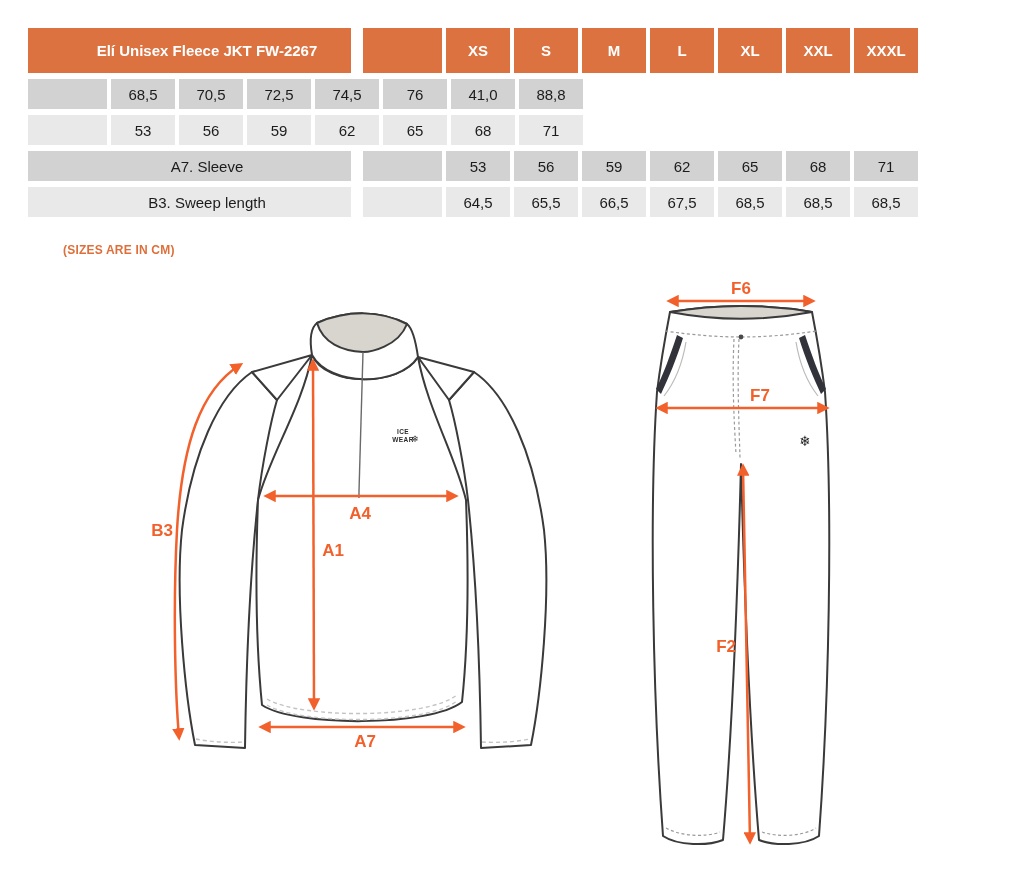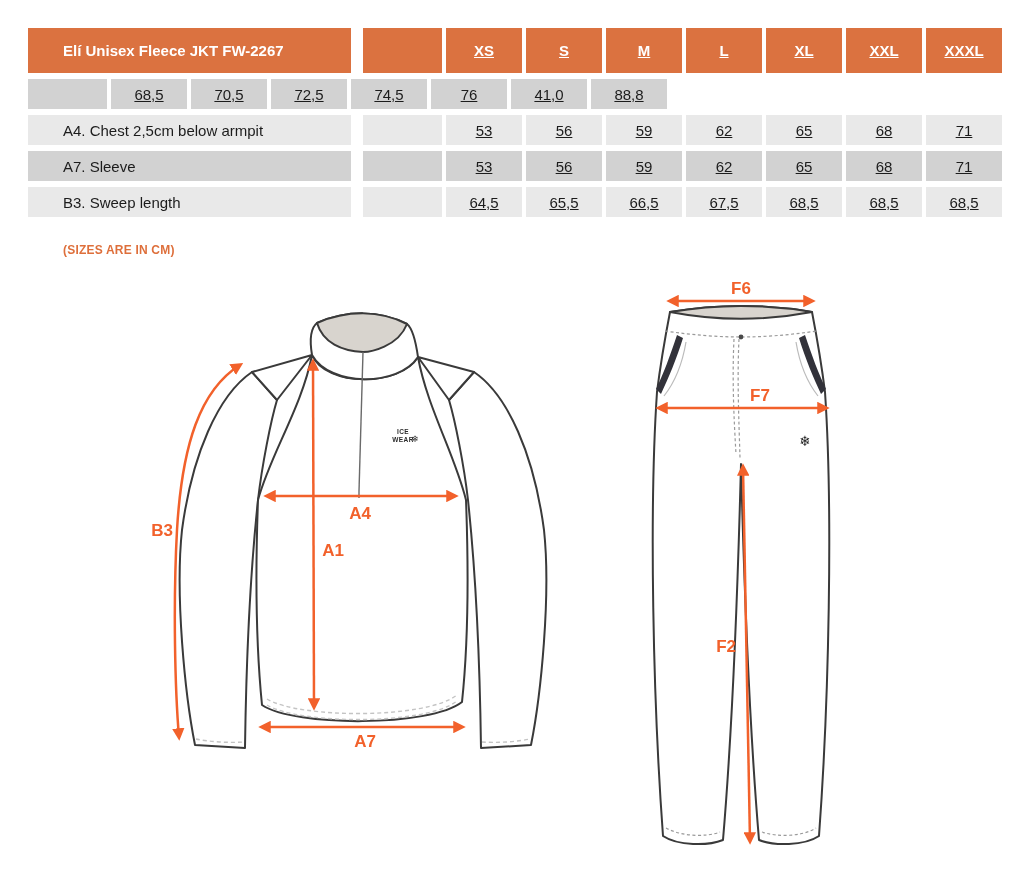--- a/index.html
+++ b/index.html
@@ -5,23 +5,23 @@
   html,body{margin:0;padding:0;background:#fff;}
   .page{position:relative;width:1033px;height:889px;background:#ffffff;
         font-family:"Liberation Sans",sans-serif;overflow:hidden;}
 
   
   .size-table{position:absolute;left:28px;top:28px;}
   .t-row{display:flex;margin-bottom:6px;}
   .cell{box-sizing:border-box;height:30px;display:flex;align-items:center;
         justify-content:center;font-size:15px;color:#1c1c1c;}
   .t-head .cell{height:45px;background:#DB7240;color:#ffffff;font-weight:700;}
-  .cell.name{width:323px;justify-content:flex-start;padding-left:35px;margin-right:12px;}
+  .cell.name{width:323px;justify-content:center;padding-left:35px;margin-right:12px;}
   .cell.gapcol{width:79px;margin-right:4px;}
-  .cell.size{width:76px;margin-right:4px;text-decoration:underline;}
+  .cell.size{width:64px;margin-right:4px;}
   .row-dark .cell{background:#D2D2D2;}
   .row-light .cell{background:#E9E9E9;}
 
   .sizes-note{position:absolute;left:63px;top:243px;color:#DE6F3B;
               font-weight:700;font-size:12px;letter-spacing:.2px;}
 
   
   .diagram{position:absolute;}
   #jacket-svg{left:130px;top:295px;}
   #pants-svg{left:630px;top:280px;}
@@ -64,21 +64,20 @@
       <div class="cell size">68,5</div>
       <div class="cell size">70,5</div>
       <div class="cell size">72,5</div>
       <div class="cell size">74,5</div>
       <div class="cell size">76</div>
       <div class="cell size">41,0</div>
       <div class="cell size">88,8</div>
     </div>
 
     <div class="t-row row-light">
-      <div class="cell name">A4. Chest 2,5cm below armpit</div>
       <div class="cell gapcol"></div>
       <div class="cell size">53</div>
       <div class="cell size">56</div>
       <div class="cell size">59</div>
       <div class="cell size">62</div>
       <div class="cell size">65</div>
       <div class="cell size">68</div>
       <div class="cell size">71</div>
     </div>
 

